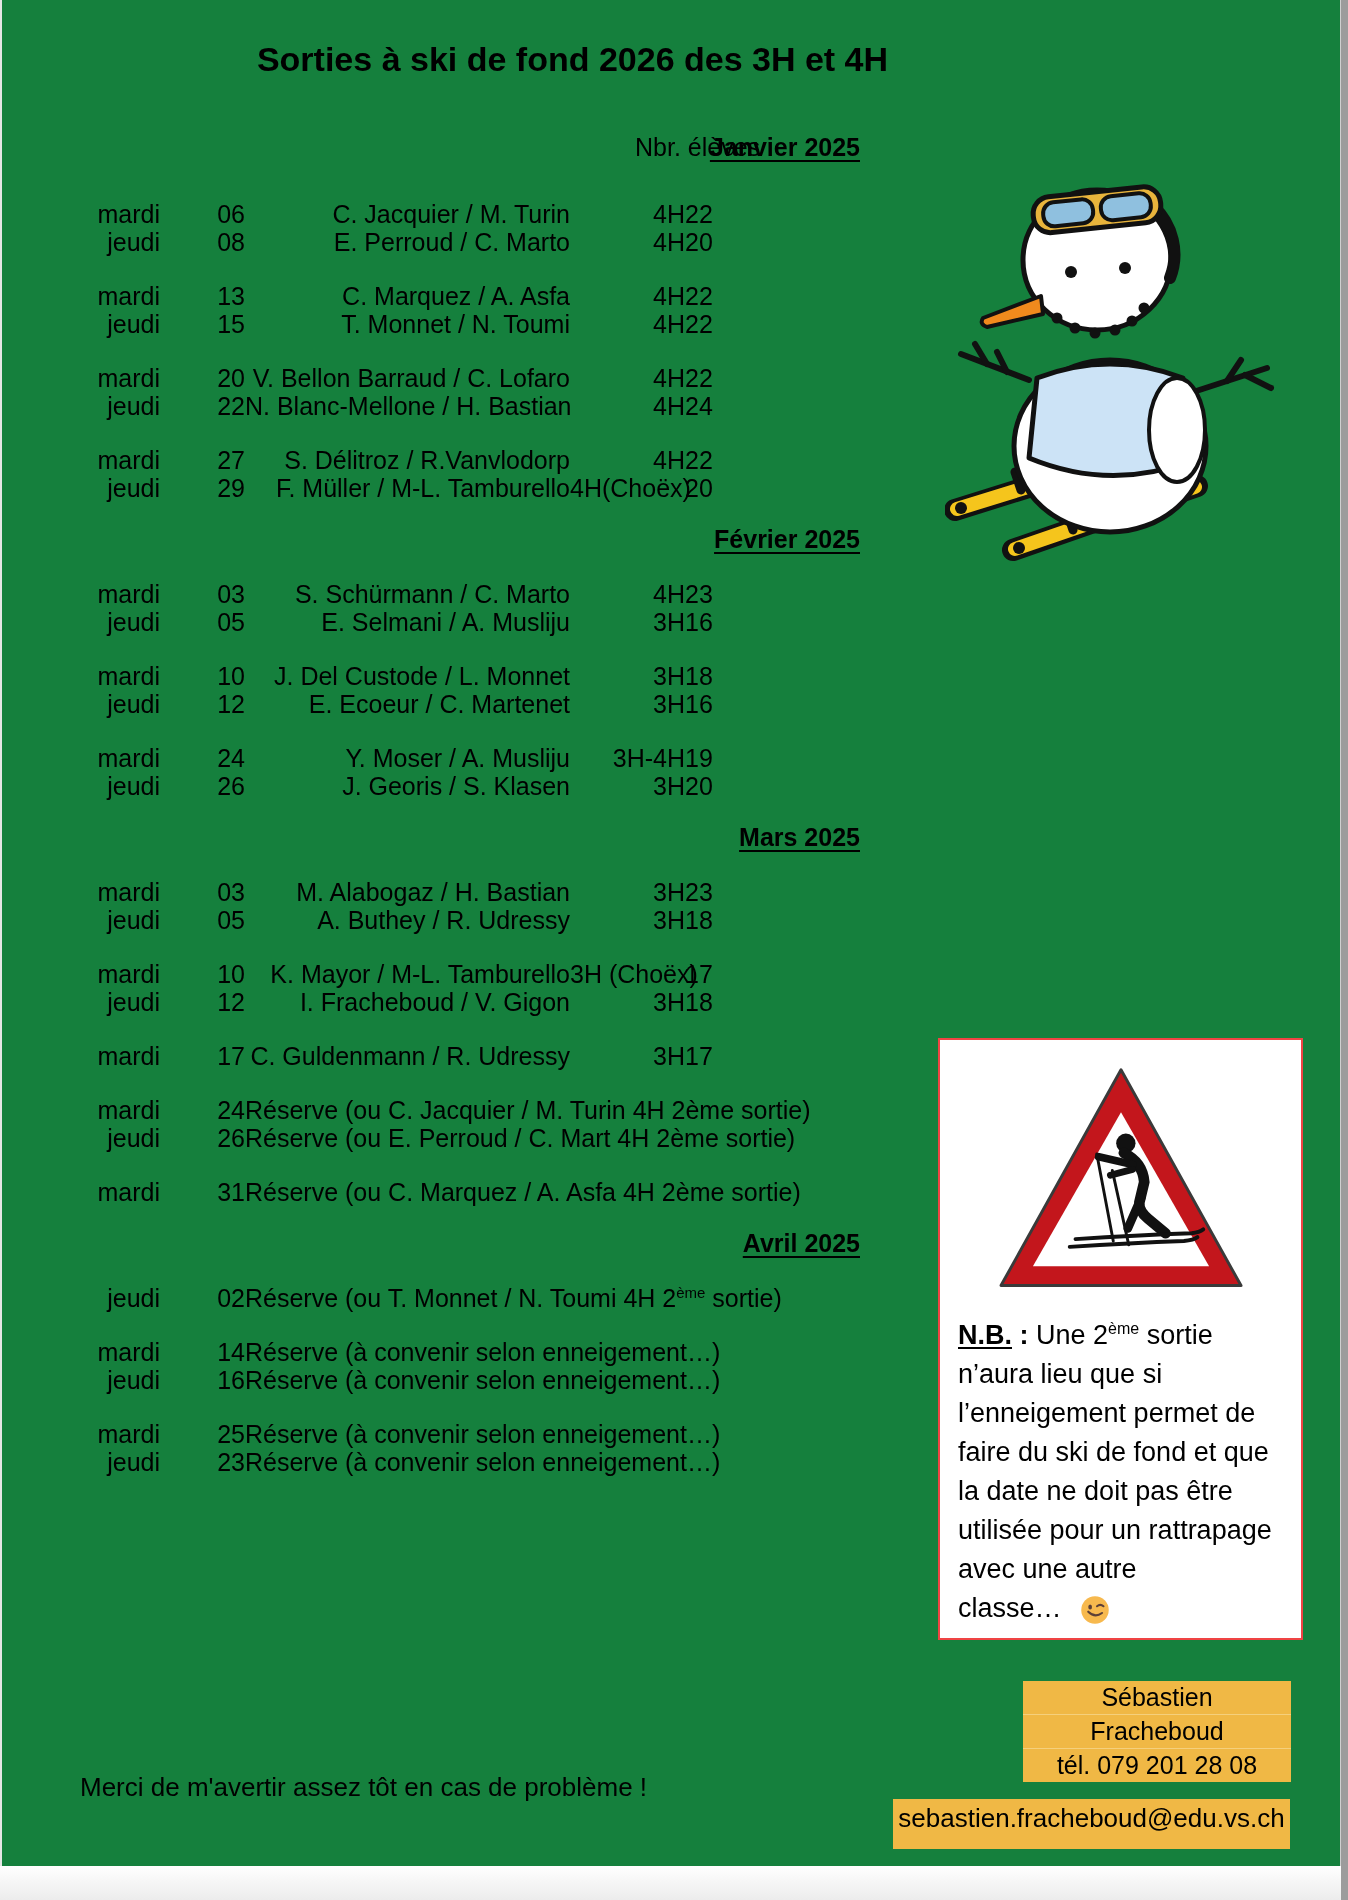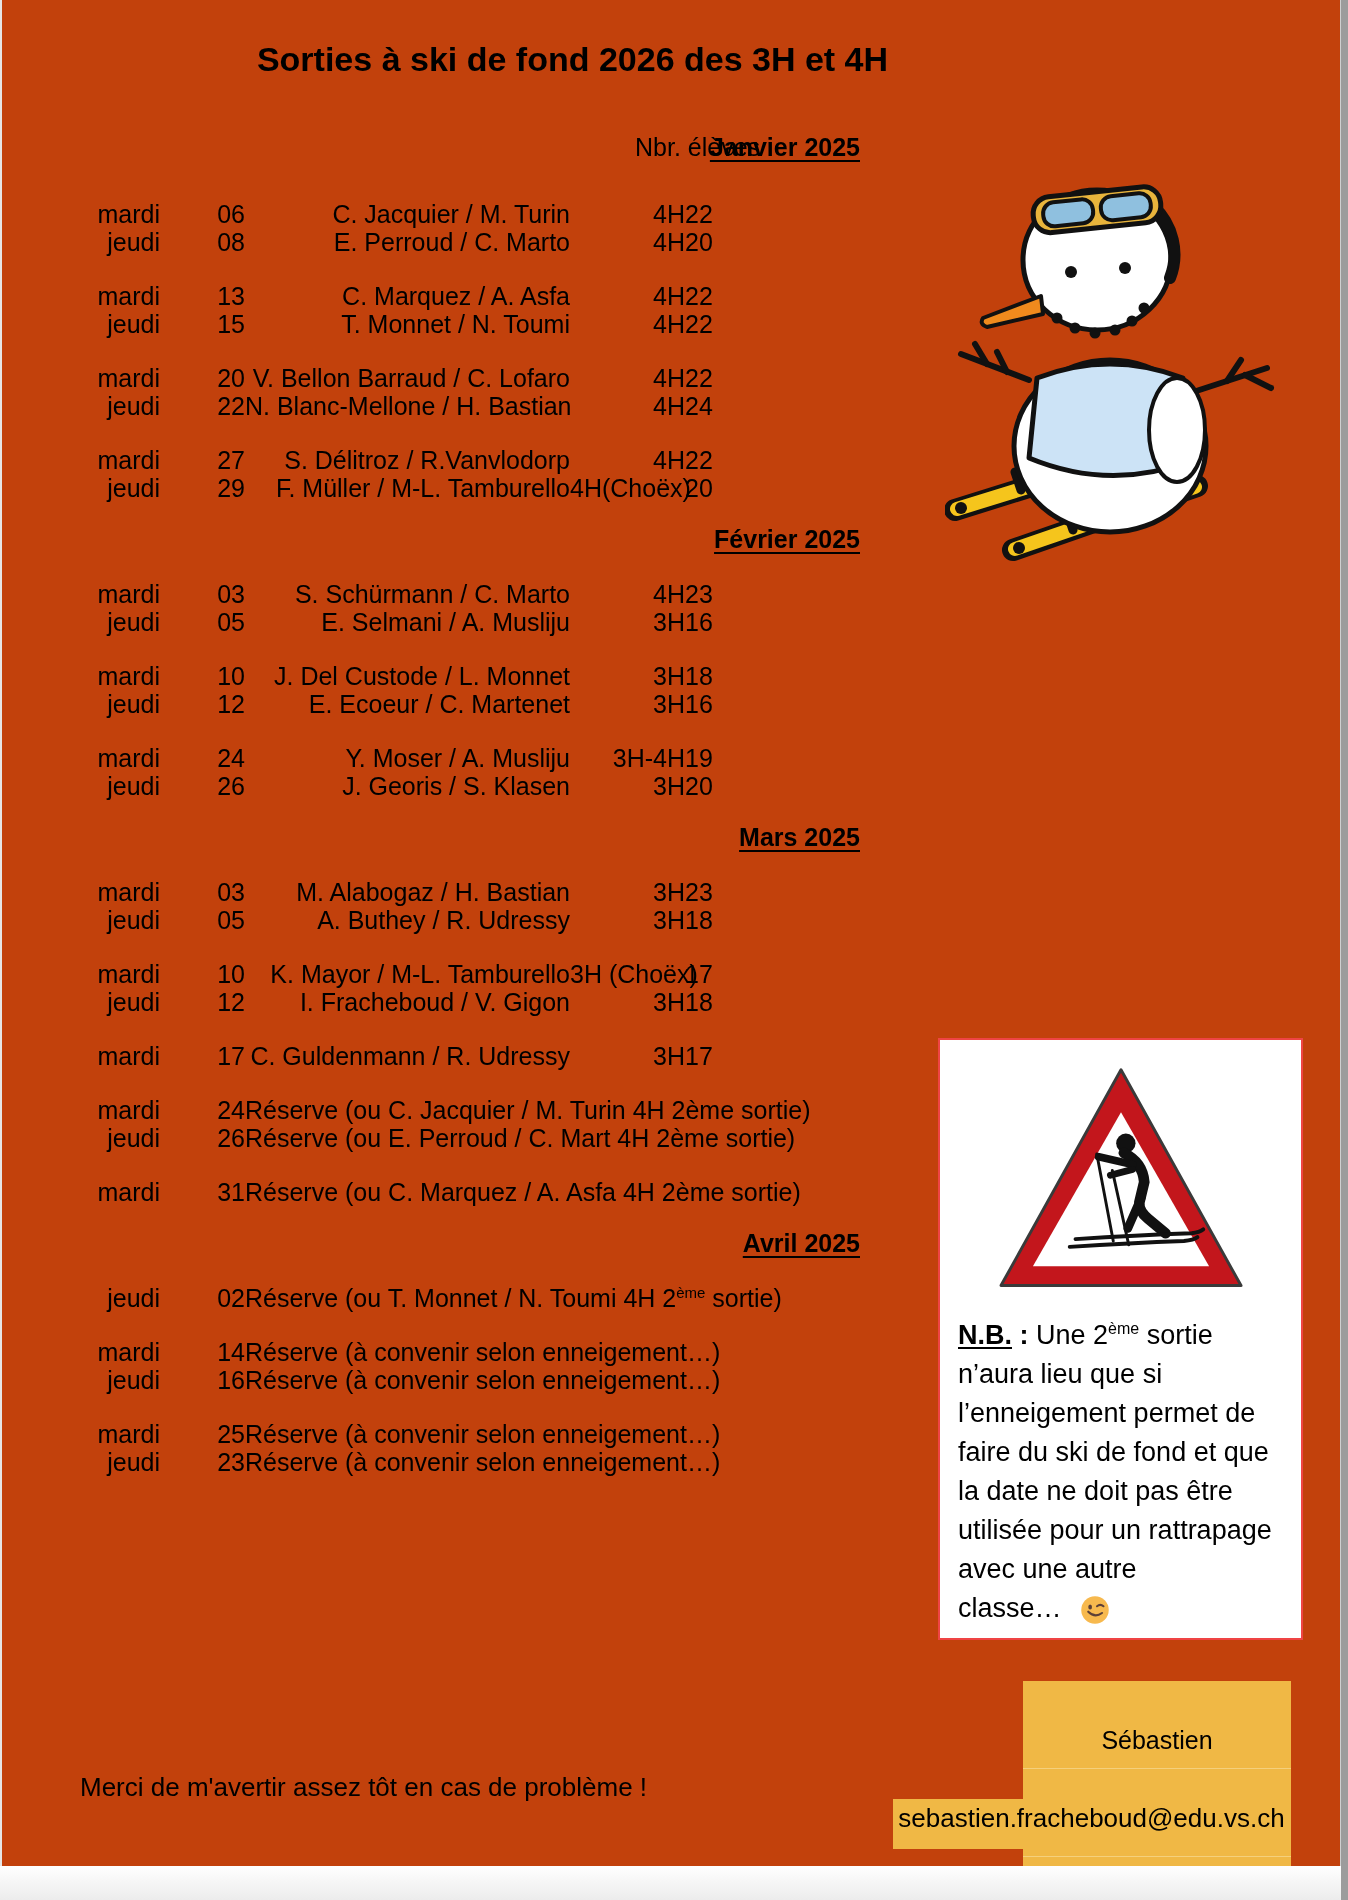--- a/index.html
+++ b/index.html
@@ -1,17 +1,17 @@
 <!DOCTYPE html>
 <html><head>
 <meta charset="utf-8">
 <style>
   html,body{margin:0;padding:0;background:#fff;}
   .page{
-    position:relative;width:1348px;height:1900px;background:#c2410c;
+    position:relative;width:1348px;height:1900px;background:#15803d;
     font-family:"Liberation Sans","DejaVu Sans",sans-serif;color:#000;
     overflow:hidden;
   }
   .right-edge{position:absolute;top:0;right:0;width:7px;height:100%;
     background:#9c9c9c;border-left:1px solid #cfcfcf;}
   .page-end{position:absolute;left:0;right:7px;top:1866px;height:34px;
     background:linear-gradient(#ffffff,#ececec);}
   .left-edge{position:absolute;top:0;left:0;width:2px;height:100%;background:#e6e6e6;}
 
   .doc-title{position:absolute;top:40px;left:80px;width:985px;text-align:center;
@@ -45,21 +45,21 @@
   .nb-text{margin:14px 16px 0 18px;font-size:27px;line-height:39px;}
   .nb-line{white-space:nowrap;}
   .nb-label{font-weight:bold;text-decoration:underline;text-underline-offset:3px;}
   .nb-sep{font-weight:bold;}
   .nb-text sup{font-size:16px;line-height:0;}
   .nb-last{display:flex;align-items:center;gap:18px;}
   .wink{width:30px;height:30px;margin-top:2px;}
 
   .contact-box{position:absolute;left:1023px;top:1681px;width:268px;
     background:#F0B845;text-align:center;font-size:25px;}
-  .contact-box .c-row{line-height:31px;padding:12px 0;border-bottom:1px solid #f5d07c;margin-top:32px;}
+  .contact-box .c-row{line-height:31px;padding:1px 0;border-bottom:1px solid #f5d07c;}
   .contact-box .c-row:last-child{border-bottom:none;}
   .email-bar{position:absolute;left:893px;top:1799px;width:397px;height:50px;
     background:#F0B845;font-size:26px;line-height:38px;text-align:center;white-space:nowrap;}
 </style>
 </head>
 <body>
 
 <div class="page">
 
   <div class="doc-title">Sorties à ski de fond 2026 des 3H et 4H</div>

